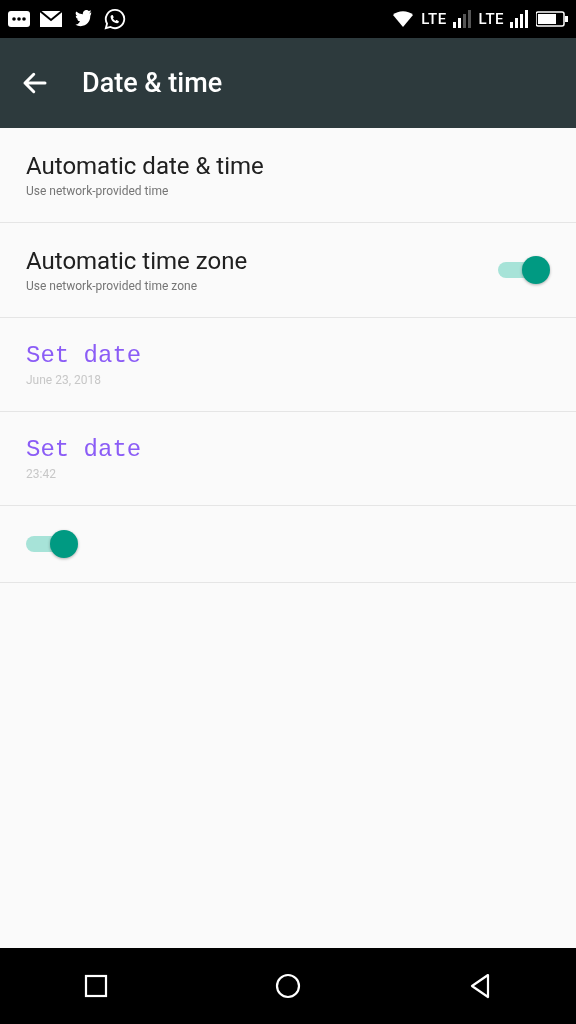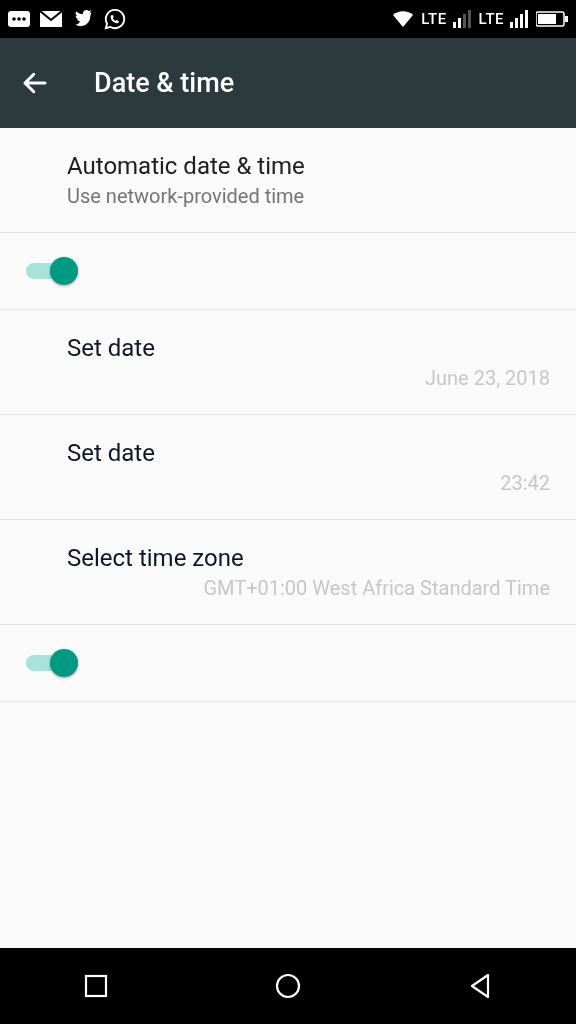--- a/index.html
+++ b/index.html
@@ -16,36 +16,36 @@
   .status-left { display: flex; align-items: center; gap: 10px; }
   .status-right { display: flex; align-items: center; gap: 6px; }
   .status-icon { display: inline-flex; align-items: center; justify-content: center; }
   .lte { font-size: 15px; font-weight: 500; letter-spacing: 0.5px; }
   .appbar {
     height: 90px;
     background: #2d3a3d;
     display: flex;
     align-items: center;
     padding: 0 20px;
-    gap: 44px;
+    gap: 32px;
   }
   .appbar-title { color: #fff; font-size: 27px; font-weight: 500; }
   .content { background: #fafafa; }
   .item {
     padding: 24px 26px;
     border-bottom: 1px solid #e5e5e5;
     display: flex;
     align-items: center;
     justify-content: space-between;
   }
-  .item-text { flex: 1; margin-left: 41px; }
+  .item-text { flex: 1; }
   .item-title { font-size: 24px; color: #202020; }
-  .item-sub { font-size: 20px; color: #757575; margin-top: 4px; }
-  .item.disabled .item-title { color: #0f172a; }
-  .item.disabled .item-sub { color: #c7c7c7; text-align: right; }
+  .item-sub { font-size: 12px; color: #757575; margin-top: 4px; }
+  .item.disabled .item-title { color: #8b5cf6; font-family: Liberation Mono, monospace; }
+  .item.disabled .item-sub { color: #c7c7c7; }
   .switch {
     width: 52px; height: 28px; position: relative;
   }
   .switch-track {
     position: absolute; left: 0; top: 6px; width: 44px; height: 16px;
     border-radius: 10px; background: #a7e3d8;
   }
   .switch-thumb {
     position: absolute; right: 0; top: 0; width: 28px; height: 28px;
     border-radius: 50%; background: #009a82;
@@ -140,46 +140,44 @@
     <div class="content">
 
       <div class="item">
         <div class="item-text">
           <div class="item-title">Automatic date &amp; time</div>
           <div class="item-sub">Use network-provided time</div>
         </div>
       </div>
 
       <div class="item">
+        <div class="item-text">
+          <div class="item-title">Automatic time zone</div>
+          <div class="item-sub">Use network-provided time zone</div>
+        </div>
         <div class="switch">
           <div class="switch-track"></div>
           <div class="switch-thumb"></div>
         </div>
       </div>
 
       <div class="item disabled">
         <div class="item-text">
           <div class="item-title">Set date</div>
           <div class="item-sub">June 23, 2018</div>
         </div>
       </div>
 
       <div class="item disabled">
         <div class="item-text">
           <div class="item-title">Set date</div>
           <div class="item-sub">23:42</div>
         </div>
       </div>
 
-      <div class="item disabled">
-        <div class="item-text">
-          <div class="item-title">Select time zone</div>
-          <div class="item-sub">GMT+01:00 West Africa Standard Time</div>
-        </div>
-      </div>
 
       <div class="item">
         <div class="switch">
           <div class="switch-track"></div>
           <div class="switch-thumb"></div>
         </div>
       </div>
 
     </div>
     <div class="spacer"></div>

